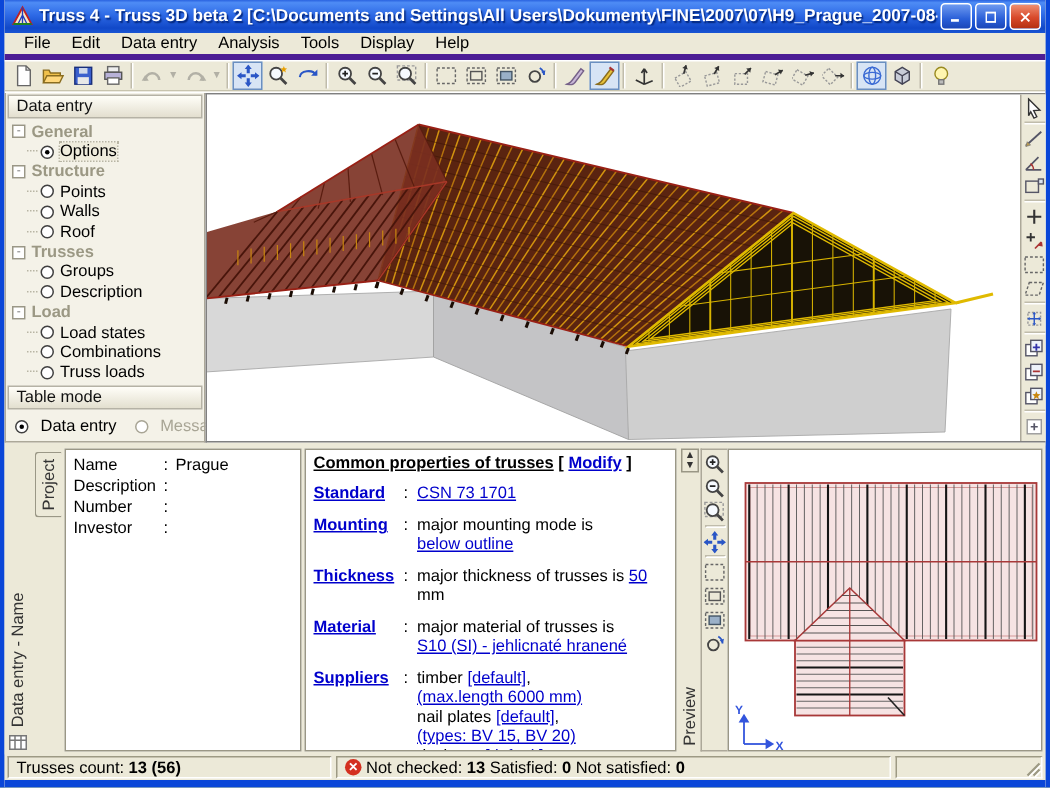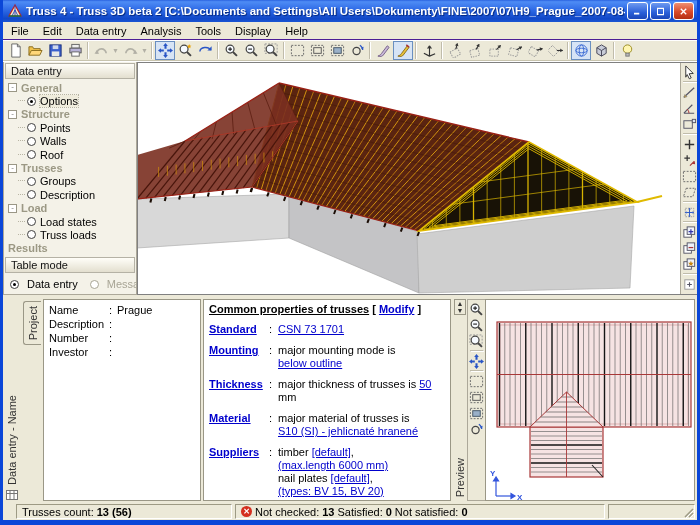--- a/index.html
+++ b/index.html
@@ -11,21 +11,21 @@
     background:linear-gradient(180deg,#2a63e0 0%,#4e8cf5 8%,#2e6ae6 45%,#1148c8 85%,#1955d4 100%);}
   .appicon{width:16px;height:16px;margin:0 3px 0 1px;flex:none;}
   .title-text{flex:1;color:#fff;font-size:11.5px;font-weight:bold;white-space:nowrap;overflow:hidden;
     text-shadow:1px 1px 1px #00247a;}
   .winbtn{width:21px;height:18px;margin-left:2px;border:1px solid #fff;border-radius:3px;flex:none;
     display:flex;align-items:center;justify-content:center;color:#fff;font-size:11px;font-weight:bold;
     background:linear-gradient(180deg,#6e9af0,#2a5fd8 60%,#1b46b8);}
   .winbtn.close{background:linear-gradient(180deg,#ef9072,#d8492a 55%,#b43012);}
   .winbtn svg{display:block}
   
-  .menubar{height:18px;display:flex;align-items:center;background:#ece9d8;border-bottom:1px solid #4c1d95;padding-left:1px;}
+  .menubar{height:18px;display:flex;align-items:center;background:#ece9d8;border-bottom:4px solid #4c1d95;padding-left:6px;}
   .menuitem{font-size:11px;padding:1px 7px;color:#000;}
   .toolbar{height:21px;display:flex;align-items:center;background:#ece9d8;padding:0 2px;
     border-top:1px solid #fff;border-bottom:1px solid #c8c4ae;}
   .tbgroup{display:flex;align-items:center;}
   .tbsep{width:2px;height:17px;margin:0 2px;border-left:1px solid #c0bcab;border-right:1px solid #fff;}
   .tbbtn{width:20px;height:19px;display:flex;align-items:center;justify-content:center;
     border:1px solid transparent;background:transparent;padding:0;}
   .tbbtn.pressed{background:#d7e4f5;border:1px solid #6a8fc0;}
   .tbbtn.disabled{opacity:.38;filter:grayscale(1);}
   .dd{font-size:7px;color:#555;width:9px;text-align:center;}
@@ -83,21 +83,21 @@
   .prev-strip{width:14px;flex:none;display:flex;flex-direction:column;align-items:center;background:#ece9d8;}
   .split-btn{width:12px;height:16px;margin-top:2px;border:1px solid #9a9786;background:#ece9d8;
     font-size:7px;line-height:7px;color:#333;text-align:center;padding:0;}
   .prev-strip .vtext{margin-top:auto;margin-bottom:6px;}
   .prev-tools{width:18px;flex:none;background:#ece9d8;border:1px solid #aca899;border-right:none;margin:2px 0;
     display:flex;flex-direction:column;align-items:center;padding-top:1px;}
   .prev-tools .tbbtn{width:17px;height:16px;}
   .prev-tools .tbsep{width:14px;height:2px;margin:1px 0;border-top:1px solid #c0bcab;border-bottom:1px solid #fff;}
   .prev-canvas{flex:1;background:#fff;border:1px solid #9a9786;margin:2px 2px 2px 0;position:relative;overflow:hidden;}
   
-  .statusbar{height:17px;display:flex;align-items:stretch;background:#ece9d8;padding:1px 2px;gap:3px;margin-left:11px;}
+  .statusbar{height:17px;display:flex;align-items:stretch;background:#ece9d8;padding:1px 2px;gap:3px;}
   .ssec{border:1px solid;border-color:#9d9a84 #fff #fff #9d9a84;font-size:11px;display:flex;
     align-items:center;padding:0 5px;gap:3px;white-space:nowrap;}
   .ssec b{font-weight:bold;}
   .erricon{width:11px;height:11px;border-radius:50%;background:#d43020;color:#fff;font-size:8px;font-weight:bold;
     line-height:11px;text-align:center;flex:none;}
   .grip{margin-left:auto;align-self:flex-end;}
   .blue-bottom{height:5px;background:#0a46d8;}
   .statusgap{flex:1;border:1px solid;border-color:#9d9a84 #fff #fff #9d9a84;display:flex;}
 </style>
 </head>
@@ -409,20 +409,24 @@
             <span class="radio"></span>
             <span class="tilabel">Description</span>
           </div>
           <div class="tgroup">
             <span class="tbox">-</span>
             <span class="tglabel">Load</span>
           </div>
           <div class="titem">
             <span class="radio"></span>
             <span class="tilabel">Load states</span>
+          </div>
+          <div class="titem">
+            <span class="radio"></span>
+            <span class="tilabel">Combinations</span>
           </div>
           <div class="titem">
             <span class="radio"></span>
             <span class="tilabel">Truss loads</span>
           </div>
           <div class="tgroup">
             <span class="tglabel">Results</span>
           </div>
         </div>
       <div class="phead">Table mode</div>

